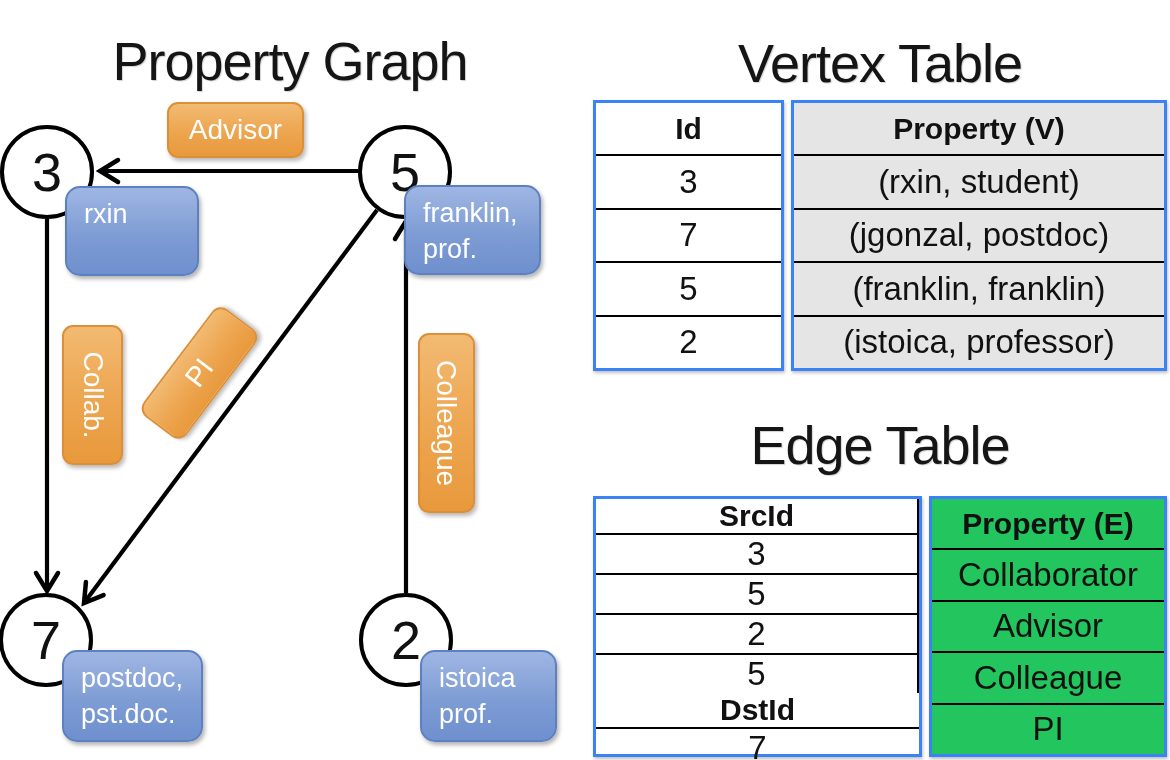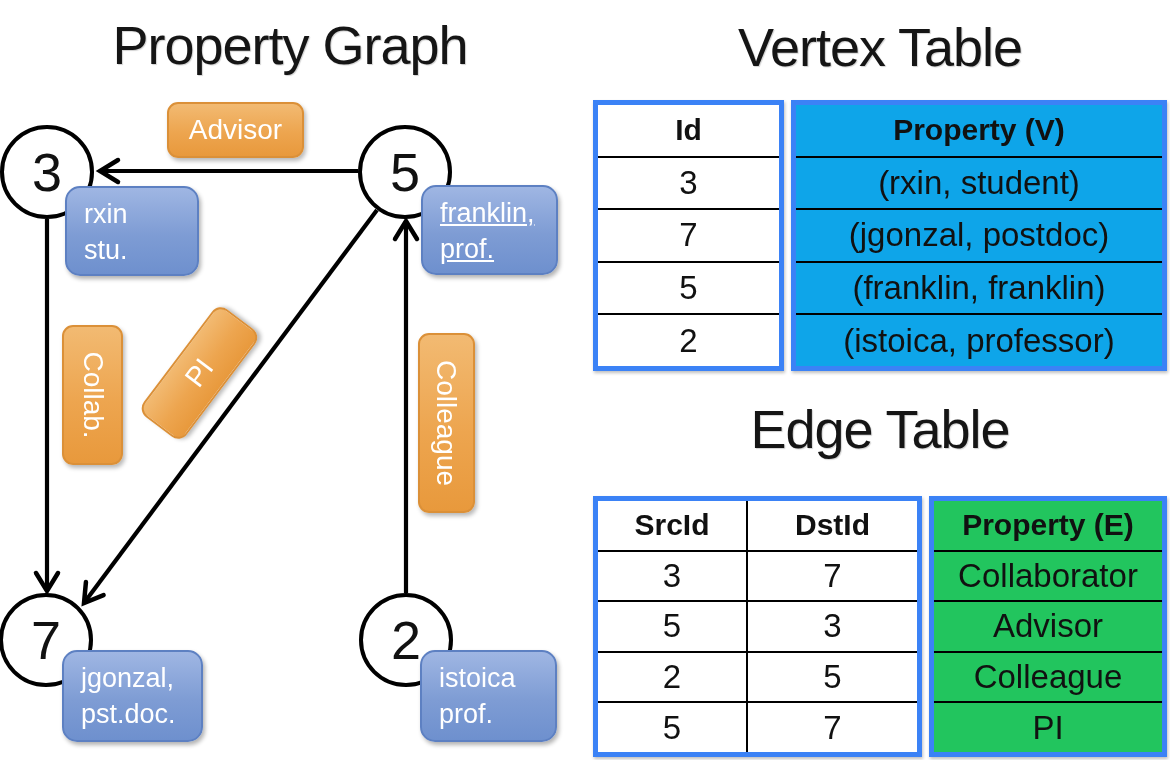--- a/index.html
+++ b/index.html
@@ -7,20 +7,21 @@
     width:1170px;height:760px;position:relative;overflow:hidden;
     background:#ffffff;
     font-family:"Liberation Sans", sans-serif;
     color:#111;
   }
   .title{
     position:absolute;text-align:center;
     font-size:54px;font-weight:400;letter-spacing:-1px;color:#151515;
     text-shadow:1px 1px 1px rgba(0,0,0,0.18);
     white-space:nowrap;
+    margin-top:16px;
   }
   .graph-title{left:0;width:580px;top:14px;}
   .vertex-title{left:593px;width:574px;top:16px;}
   .edge-title{left:593px;width:574px;top:398px;}
 
   svg.edges{position:absolute;left:0;top:0;z-index:1;}
 
   .node{
     position:absolute;width:94px;height:94px;box-sizing:border-box;
     border:4.5px solid #000;border-radius:50%;background:#fff;
@@ -45,33 +46,34 @@
     border:2px solid #db9038;
     box-shadow:2px 3px 4px rgba(0,0,0,0.28);
     color:#fff;font-size:28px;
     display:flex;align-items:center;justify-content:center;
   }
   .rot90{transform:rotate(90deg);white-space:nowrap;}
   .elabel-pi{transform:rotate(-53deg);}
 
   .tcol{
     position:absolute;display:flex;flex-direction:column;
-    border:5px solid #3b82f6;background:#fff;box-sizing:border-box;
+    border:3px solid #3b82f6;background:#fff;box-sizing:border-box;
     box-shadow:1px 2px 3px rgba(0,0,0,0.25);
+    justify-content:flex-end;
   }
   .cell{
     flex:1;box-sizing:border-box;
     display:flex;align-items:center;justify-content:center;
     font-size:33px;white-space:nowrap;
   }
   .cell + .cell{border-top:2.5px solid #000;}
   .cell.hdr{font-weight:700;font-size:30px;}
-  .vfill{background:#0ea5e9;}
+  .vfill{background:#e5e5e5;}
   .efill{background:#22c55e;}
-  .subwrap{display:flex;width:100%;height:100%;}
+  .subwrap{display:flex;flex-direction:column;width:100%;height:100%;}
   .subcol{flex:1;display:flex;flex-direction:column;}
   .subcol.src{border-right:2.5px solid #000;flex:0 0 148px;}
 </style>
 </head>
 <body>
 
 <div class="title graph-title">Property Graph</div>
 <div class="title vertex-title">Vertex Table</div>
 <div class="title edge-title">Edge Table</div>
 
@@ -95,28 +97,27 @@
   </div>
 <div class="node" style="left:-1px;top:593px;">
     <span>7</span>
   </div>
 <div class="node" style="left:359px;top:593px;">
     <span>2</span>
   </div>
 
 <div class="vcard" style="left:65px;top:186px;width:134px;height:90px;">
   <div>rxin</div>
-  <div>stu.</div>
 </div>
-<div class="vcard" style="left:421px;top:185px;width:137px;height:90px;text-decoration:underline;">
+<div class="vcard" style="left:404px;top:185px;width:137px;height:90px;">
   <div>franklin,</div>
   <div>prof.</div>
 </div>
 <div class="vcard" style="left:62px;top:650px;width:141px;height:92px;">
-  <div>jgonzal,</div>
+  <div>postdoc,</div>
   <div>pst.doc.</div>
 </div>
 <div class="vcard" style="left:420px;top:650px;width:137px;height:92px;">
   <div>istoica</div>
   <div>prof.</div>
 </div>
 
 <div class="elabel" style="left:167px;top:102px;width:137px;height:56px;">
   <span>Advisor</span>
 </div>

